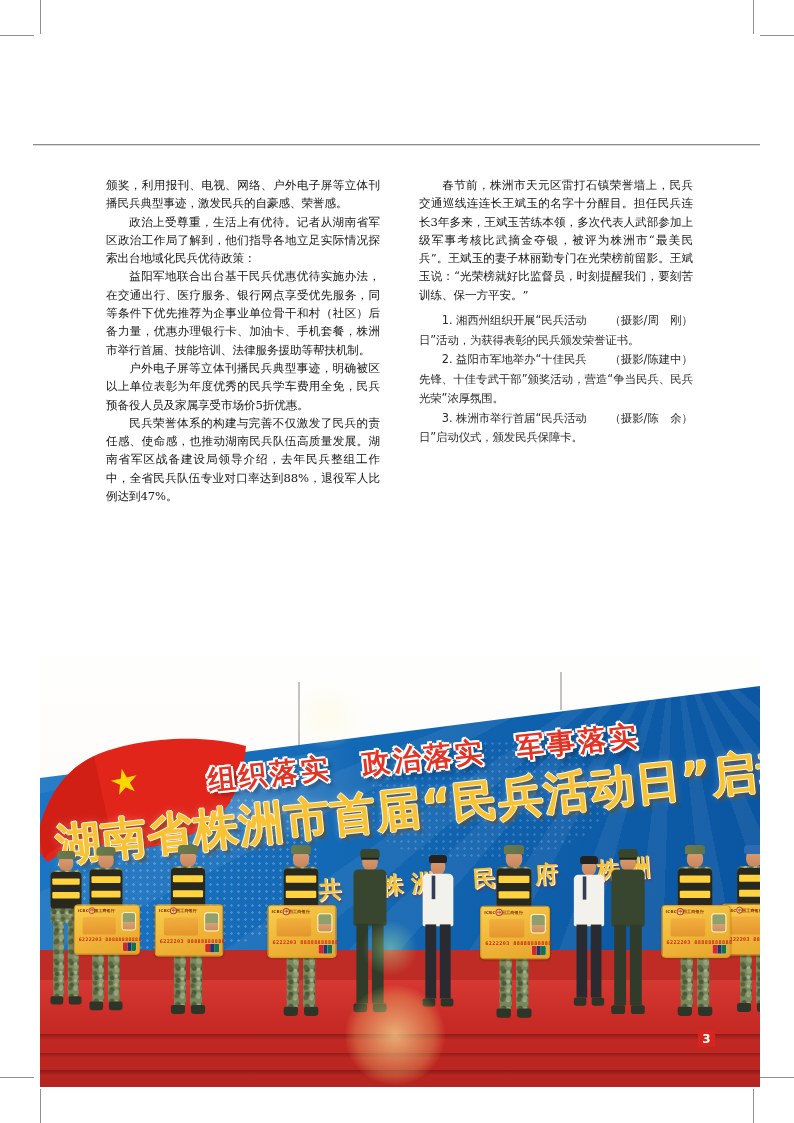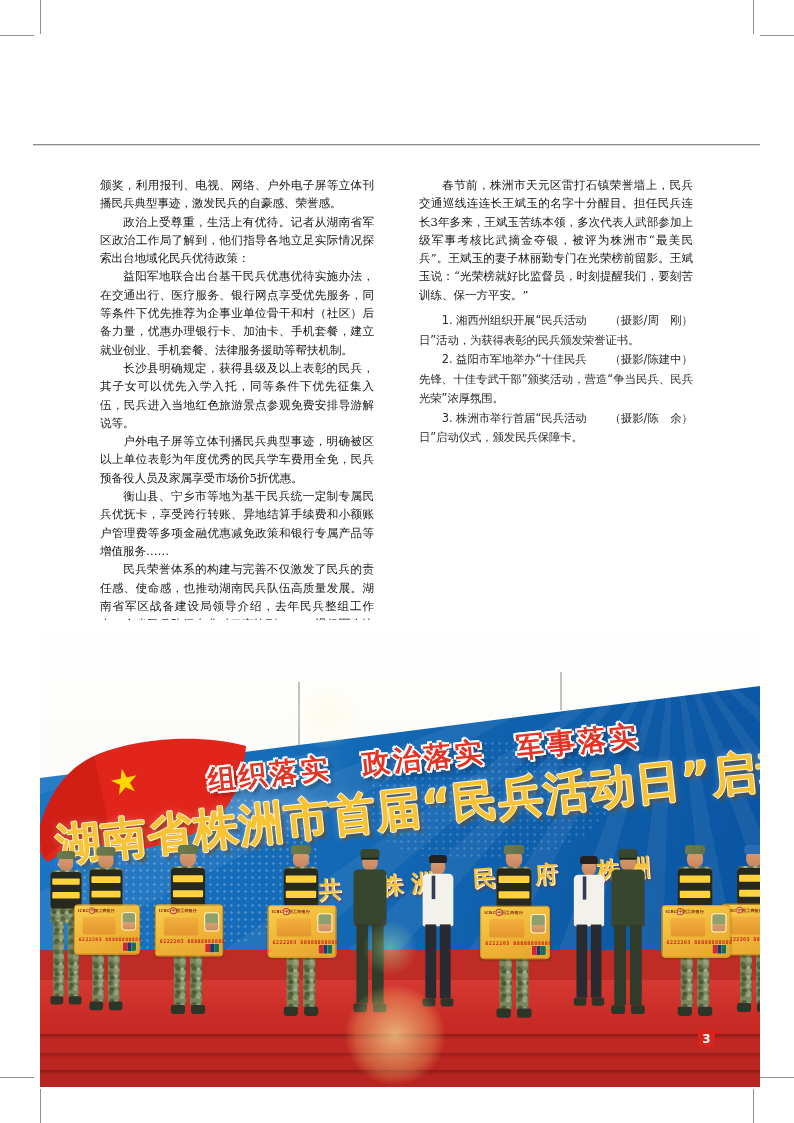--- a/index.html
+++ b/index.html
@@ -8,21 +8,21 @@
     background:#ffffff;
     font-family:"DejaVu Serif","Liberation Serif",serif;
   }
   
   .mark{position:absolute;background:#8f8f8f;}
   
   .top-rule{position:absolute;left:33px;top:144px;width:727px;height:1px;background:#8a8a8a;box-shadow:0 1px 0 #dcdcdc;}
   
   .col{position:absolute;top:176px;width:274px;color:#161616;
        font-size:11.6px;line-height:18.3px;text-align:justify;letter-spacing:-0.1px;}
-  .col-left{left:100px;}
+  .col-left{left:106px;}
   .col-right{left:419px;}
   .col p{margin:0;text-indent:2em;}
   .col p.no-indent{text-indent:0;}
   .end-icon{display:inline-block;width:10px;height:12px;vertical-align:-1px;margin-left:2px;}
   
   .captions{margin-top:7px;font-family:"DejaVu Sans","Liberation Sans",sans-serif;
             font-size:11.4px;line-height:19.5px;color:#2b2b2b;text-align:justify;letter-spacing:-0.1px;}
   .caption{margin:0 0 2px 0;}
   .caption .credit{float:right;letter-spacing:0;}
   .caption::after{content:"";display:block;clear:both;}
@@ -128,24 +128,22 @@
 <div class="mark" style="left:40px;top:1089px;width:1px;height:34px;"></div>
 <div class="mark" style="left:0;top:1077px;width:34px;height:1px;"></div>
 <div class="mark" style="left:753px;top:1089px;width:1px;height:34px;"></div>
 <div class="mark" style="left:760px;top:1077px;width:34px;height:1px;"></div>
 
 <div class="top-rule"></div>
 
 <div class="col col-left" id="colLeft">
     <p class="no-indent">颁奖，利用报刊、电视、网络、户外电子屏等立体刊播民兵典型事迹，激发民兵的自豪感、荣誉感。</p>
     <p>政治上受尊重，生活上有优待。记者从湖南省军区政治工作局了解到，他们指导各地立足实际情况探索出台地域化民兵优待政策：</p>
-    <p>益阳军地联合出台基干民兵优惠优待实施办法，在交通出行、医疗服务、银行网点享受优先服务，同等条件下优先推荐为企事业单位骨干和村（社区）后备力量，优惠办理银行卡、加油卡、手机套餐，建立就业创业、手机套餐、法律服务援助等帮扶机制。</p>
-    <p>长沙县明确规定，获得县级及以上表彰的民兵，其子女可以优先入学入托，同等条件下优先征集入伍，民兵进入当地红色旅游景点参观免费安排导游解说等。</p>
+    <p>益阳军地联合出台基干民兵优惠优待实施办法，在交通出行、医疗服务、银行网点享受优先服务，同等条件下优先推荐为企事业单位骨干和村（社区）后备力量，优惠办理银行卡、加油卡、手机套餐，株洲市举行首届、技能培训、法律服务援助等帮扶机制。</p>
     <p>户外电子屏等立体刊播民兵典型事迹，明确被区以上单位表彰为年度优秀的民兵学车费用全免，民兵预备役人员及家属享受市场价5折优惠。</p>
-    <p>衡山县、宁乡市等地为基干民兵统一定制专属民兵优抚卡，享受跨行转账、异地结算手续费和小额账户管理费等多项金融优惠减免政策和银行专属产品等增值服务……</p>
     <p>民兵荣誉体系的构建与完善不仅激发了民兵的责任感、使命感，也推动湖南民兵队伍高质量发展。湖南省军区战备建设局领导介绍，去年民兵整组工作中，全省民兵队伍专业对口率达到88%，退役军人比例达到47%。</p>
   </div>
 <div class="col col-right">
   <div id="colRight">
       <p>春节前，株洲市天元区雷打石镇荣誉墙上，民兵交通巡线连连长王斌玉的名字十分醒目。担任民兵连长3年多来，王斌玉苦练本领，多次代表人武部参加上级军事考核比武摘金夺银，被评为株洲市“最美民兵”。王斌玉的妻子林丽勤专门在光荣榜前留影。王斌玉说：“光荣榜就好比监督员，时刻提醒我们，要刻苦训练、保一方平安。”</p>
     </div>
   <div class="captions" id="captions">
       <p class="caption"><span class="credit">（摄影/周　刚）</span>1. 湘西州组织开展“民兵活动日”活动，为获得表彰的民兵颁发荣誉证书。</p>
       <p class="caption"><span class="credit">（摄影/陈建中）</span>2. 益阳市军地举办“十佳民兵先锋、十佳专武干部”颁奖活动，营造“争当民兵、民兵光荣”浓厚氛围。</p>
       <p class="caption"><span class="credit">（摄影/陈　余）</span>3. 株洲市举行首届“民兵活动日”启动仪式，颁发民兵保障卡。</p>

